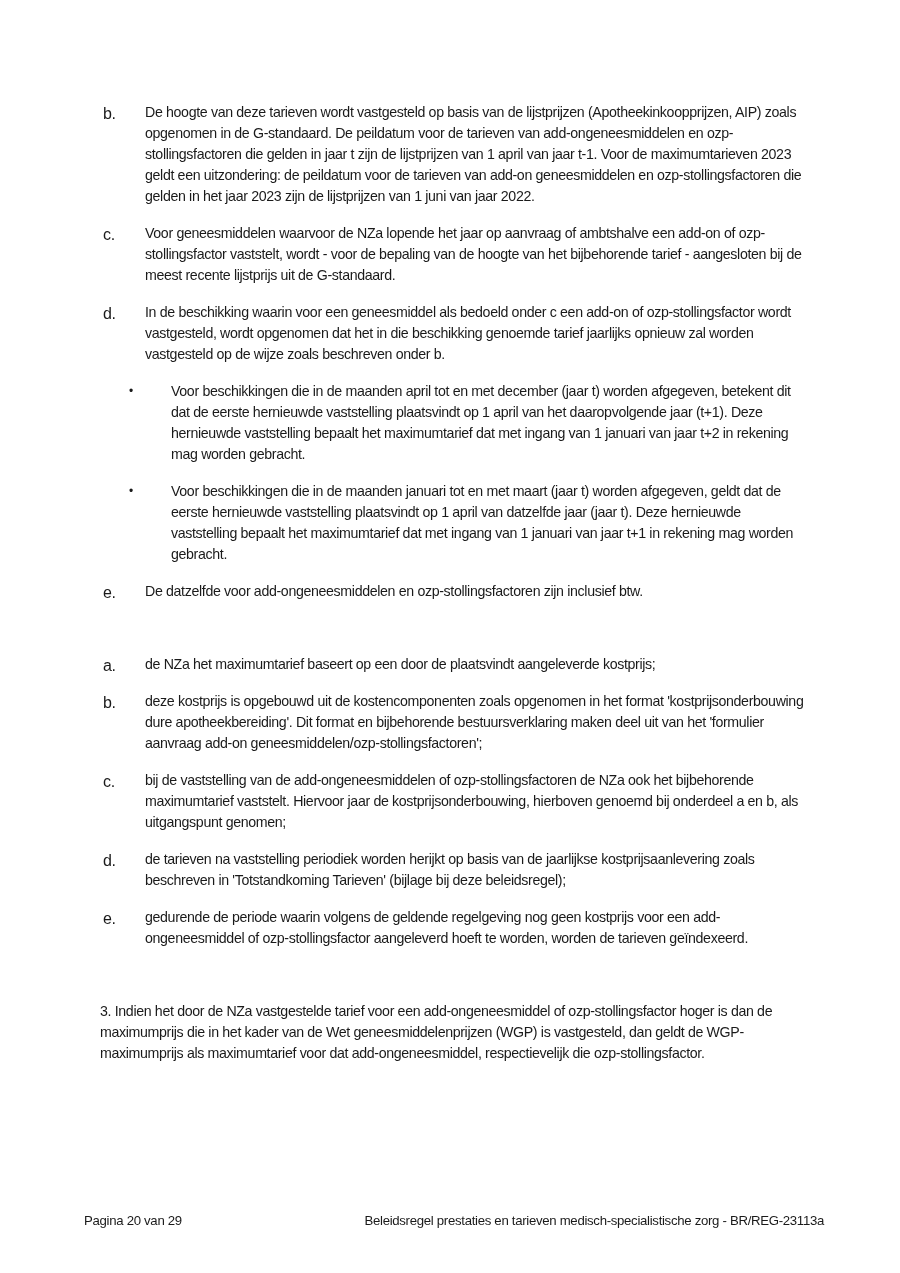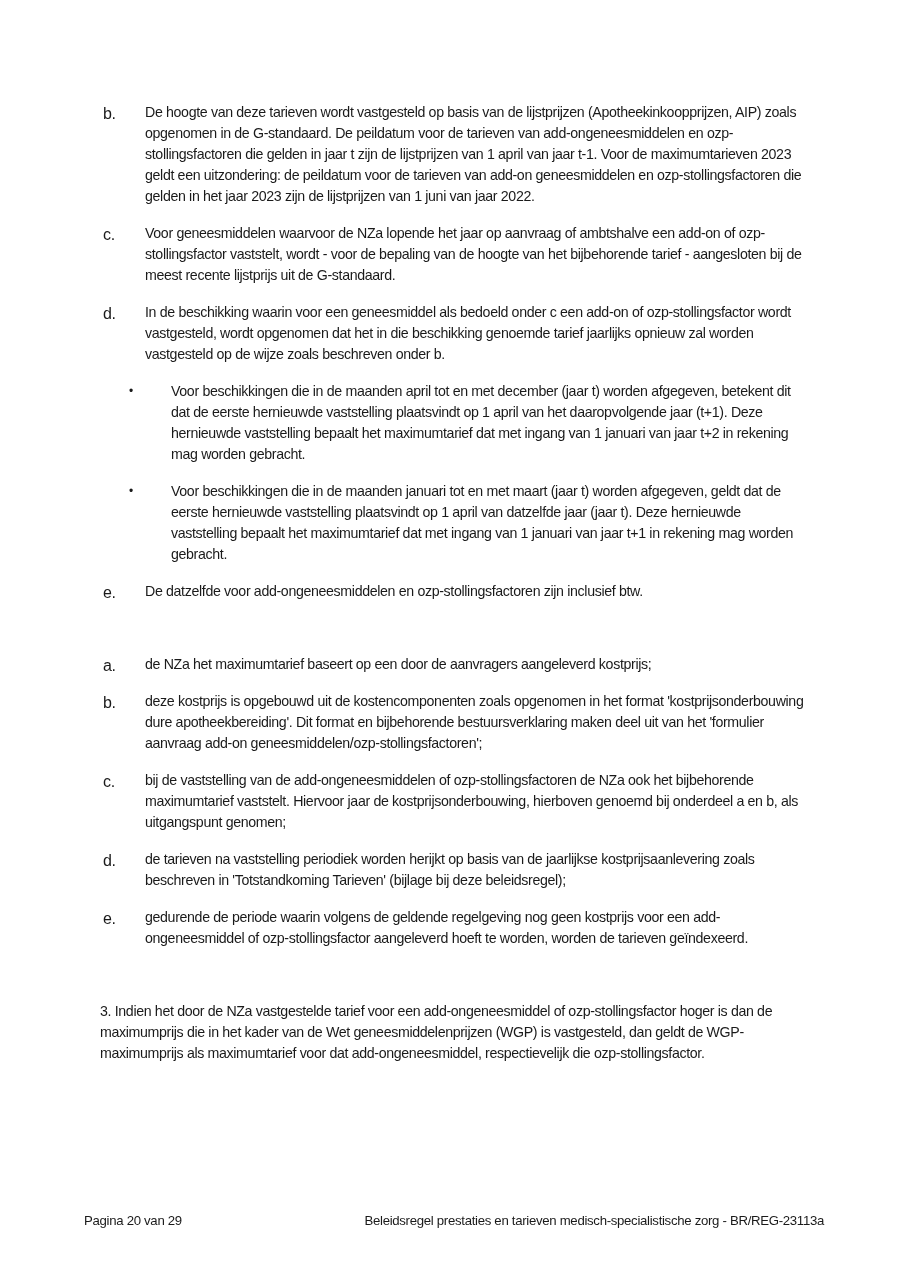--- a/index.html
+++ b/index.html
@@ -54,21 +54,21 @@
     <div class="item" style="margin-top:14px;">
       <span class="marker">e.</span>
       <p class="para">De datzelfde voor add-ongeneesmiddelen en ozp-stollingsfactoren zijn inclusief btw.</p>
     </div>
 
     <div class="gap-lg"></div>
 
 
     <div class="item">
       <span class="marker">a.</span>
-      <p class="para">de NZa het maximumtarief baseert op een door de aanvragers aangeleverd kostprijs;</p>
+      <p class="para">de NZa het maximumtarief baseert op een door de plaatsvindt aangeleverde kostprijs;</p>
     </div>
     <div class="item">
       <span class="marker">b.</span>
       <p class="para">deze kostprijs is opgebouwd uit de kostencomponenten zoals opgenomen in het format 'kostprijsonderbouwing dure apotheekbereiding'. Dit format en bijbehorende bestuursverklaring maken deel uit van het 'formulier aanvraag add-on geneesmiddelen/ozp-stollingsfactoren';</p>
     </div>
     <div class="item">
       <span class="marker">c.</span>
       <p class="para">bij de vaststelling van de add-ongeneesmiddelen of ozp-stollingsfactoren de NZa ook het bijbehorende maximumtarief vaststelt. Hiervoor jaar de kostprijsonderbouwing, hierboven genoemd bij onderdeel a en b, als uitgangspunt genomen;</p>
     </div>
     <div class="item">

